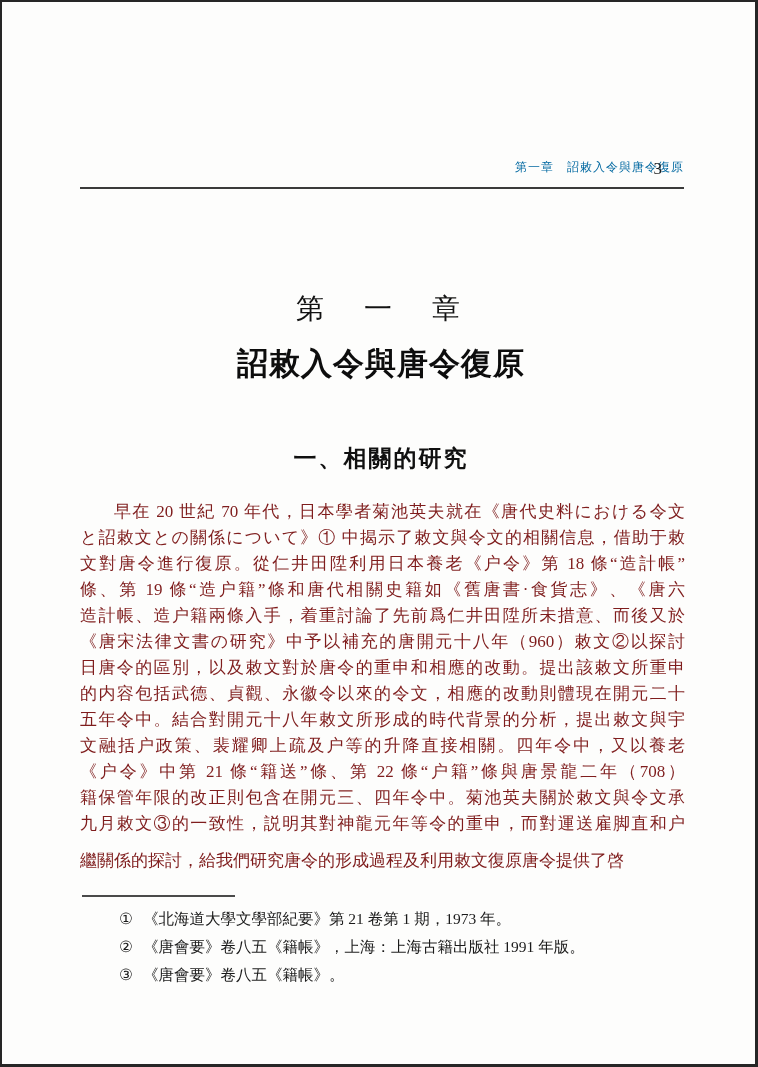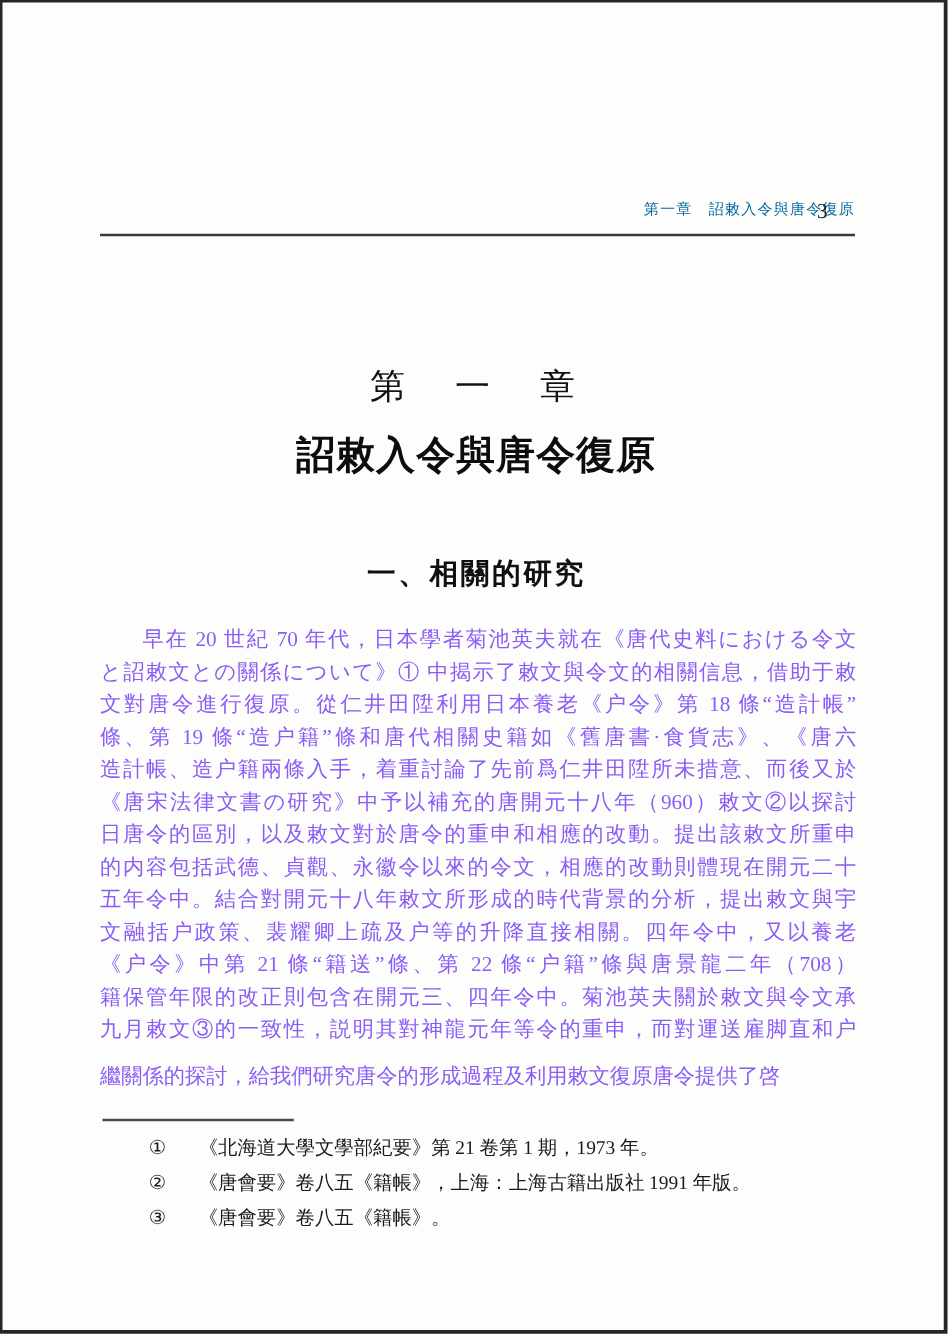--- a/index.html
+++ b/index.html
@@ -46,39 +46,39 @@
     text-align: center; font-size: 31px; font-weight: 700;
     letter-spacing: 1px; color: #0d0d0d;
   }
   .section-heading {
     position: absolute; top: 441px; left: 0; width: 758px; margin: 0;
     text-align: center; font-size: 23px; font-weight: 700;
     letter-spacing: 2px; color: #101010;
   }
   .body-text {
     position: absolute; top: 497px; left: 78px; width: 605px;
-    font-size: 17px; line-height: 26px; color: #8b5cf6;
+    font-size: 17px; line-height: 26px; color: #7f1d1d;
   }
   .body-line {
     height: 26px; overflow: hidden;
     text-align: justify; text-align-last: justify;
   }
   .body-line.indent { text-indent: 2em; }
   .body-line.last { text-align-last: left; margin-top: 11px; }
   .footnote-rule {
     position: absolute; top: 893px; left: 80px; width: 153px; height: 2px;
     background: #4a4a4a;
   }
   .footnotes {
     position: absolute; top: 903px; left: 117px; width: 560px;
     font-size: 15.5px; line-height: 28px; color: #1a1a1a;
   }
   .footnote-row { display: flex; }
   .footnote-marker { flex: 0 0 auto; margin-right: 10px; }
-  .footnote-text { flex: 1 1 auto; margin-left: 16px; }
+  .footnote-text { flex: 1 1 auto; }
 </style>
 </head>
 <body>
 
 <div class="page">
 
   <div class="running-header">
     <div class="running-title">第一章　詔敕入令與唐令復原</div>
     <div class="page-number">3</div>
   </div>

